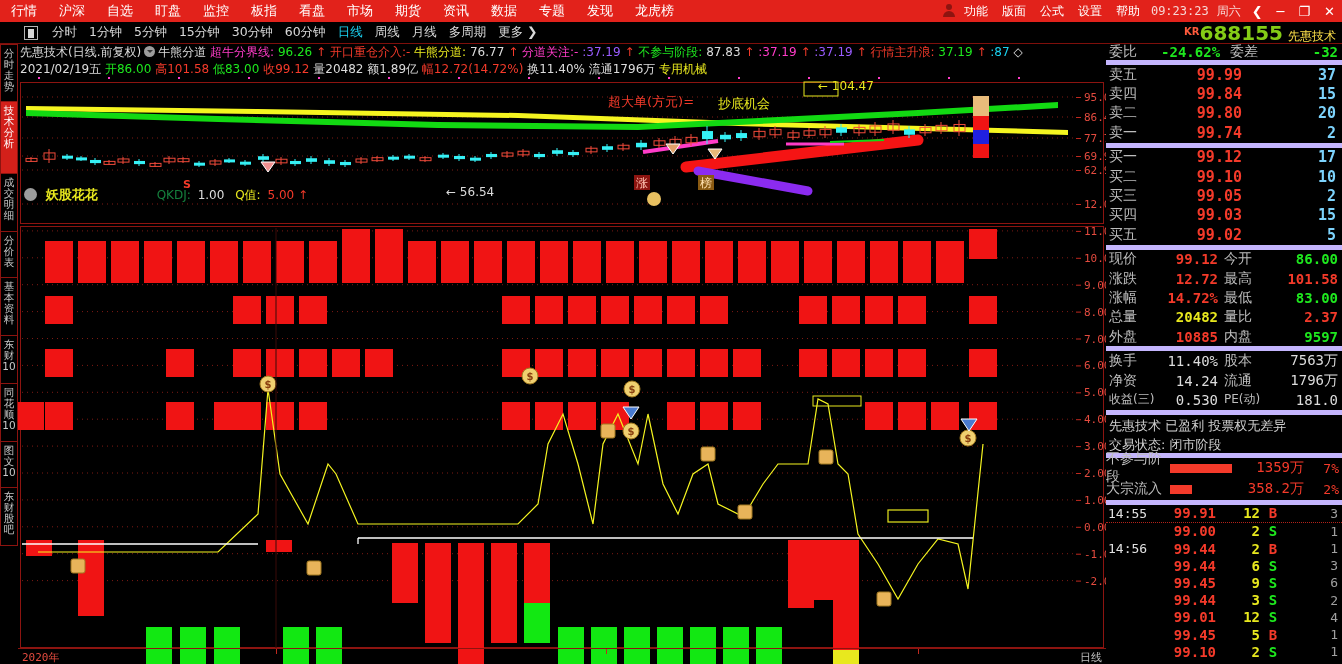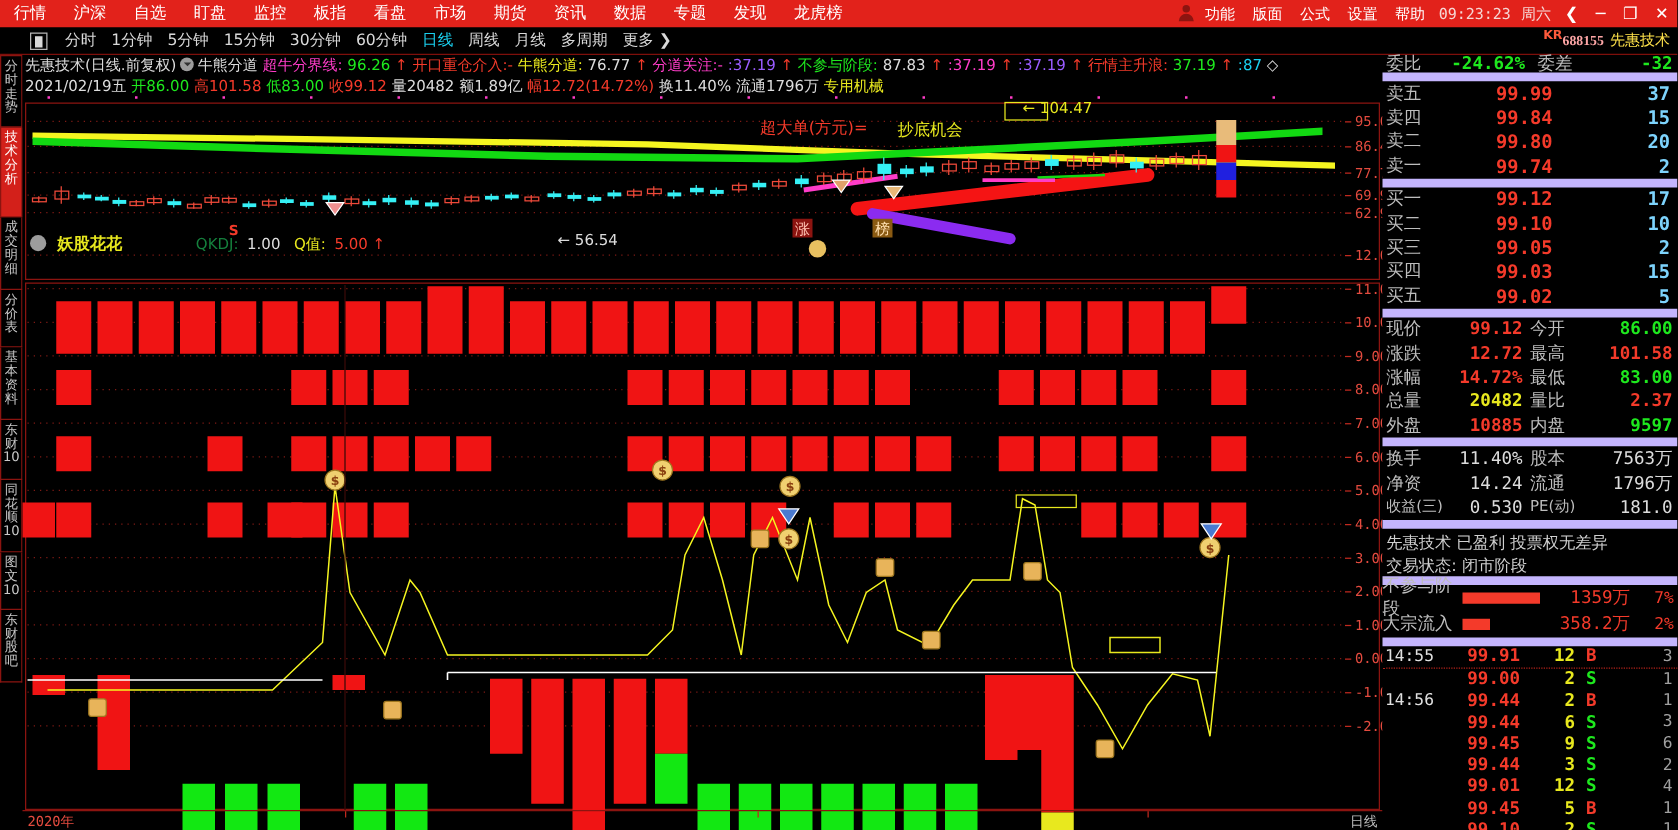--- a/index.html
+++ b/index.html
@@ -39,21 +39,21 @@
   .toolbar .tsq::after{content:"";position:absolute;left:3px;top:2px;width:6px;height:9px;background:#d8d8d8;}
   .toolbar .per { color:#d9d9d9; font-size:12.5px; padding:0 6px; white-space:nowrap; }
   .toolbar .per.sel { color:#1ad0ef; }
   .toolbar .rspacer{flex:1 1 auto;}
   .toolbar .rbtn {
     color:#dcdcdc; font-size:12px; padding:1px 6px; border:1px solid #8c1410;
     margin:0; white-space:nowrap; line-height:16px;
   }
   .codebox { display:flex; align-items:baseline; padding-left:14px; padding-right:6px;}
   .codebox .kr { color:#ff5a3c; font-size:10px; font-weight:bold; position:relative; top:-5px;}
-  .codebox .num { color:#fca5a5; font-size:11px; font-weight:bold; letter-spacing:0px;font-family:Liberation Serif, serif;}
+  .codebox .num { color:#84cc16; font-size:20px; font-weight:bold; letter-spacing:0px;}
   .codebox .nm { color:#ffe24a; font-size:12px; font-weight:normal; margin-left:5px;}
 
   
   .sidebar {
     position:absolute; left:0; top:44px; width:18px; height:620px; background:#000;
   }
   .sb-item {
     width:18px; color:#c9c9c9; font-size:10.5px; text-align:center;
     border:1px solid #8c1410; border-top:none; padding:3px 0 3px 0;
     line-height:11px; word-break:break-all; background:#000;
@@ -76,21 +76,21 @@
 
   svg.layer { position:absolute; left:0; top:0; pointer-events:none; }
 
   
   .rightpanel { position:absolute; left:1106px; top:44px; width:236px; height:620px; background:#000;}
   .rp-row { display:flex; align-items:center; height:19.4px; font-size:14px; font-family:"DejaVu Sans Mono",monospace;}
   .rp-lbl { width:58px; padding-left:3px; color:#bdbdbd; font-family:"DejaVu Sans","Liberation Sans",sans-serif; font-size:14px;}
   .rp-v1 { flex:1; text-align:right; padding-right:4px;}
   .rp-lbl2 { width:48px; color:#bdbdbd; font-family:"DejaVu Sans","Liberation Sans",sans-serif; font-size:14px; padding-left:2px;}
   .rp-v2 { width:72px; text-align:right; padding-right:4px;}
-  .sect { border-bottom:7px solid #c4b5fd; }
+  .sect { border-bottom:5px solid #c4b5fd; }
   .red{color:#f43a2a;} .grn{color:#1ee81e;} .ylw{color:#7dd3fc;}
   .bidask .rp-lbl{width:46px;}
   .bidask .rp-px{flex:1;text-align:right;padding-right:48px;font-family:"DejaVu Sans Mono",monospace;font-size:15px;font-weight:bold;}
   .bidask .rp-qty{width:52px;text-align:right;padding-right:6px;font-family:"DejaVu Sans Mono",monospace;font-size:15px;font-weight:bold;}
 
   .notice { color:#cfcfcf; font-size:13px; padding:2px 3px; height:19px; white-space:nowrap;}
   .flowrow{display:flex;align-items:center;height:21px;font-size:14px;}
   .flowrow .fl{width:64px;color:#bdbdbd;font-size:14px;}
   .flowrow .fbarwrap{width:72px;}
   .flowrow .fbar{height:9px;background:#f43a2a;}

